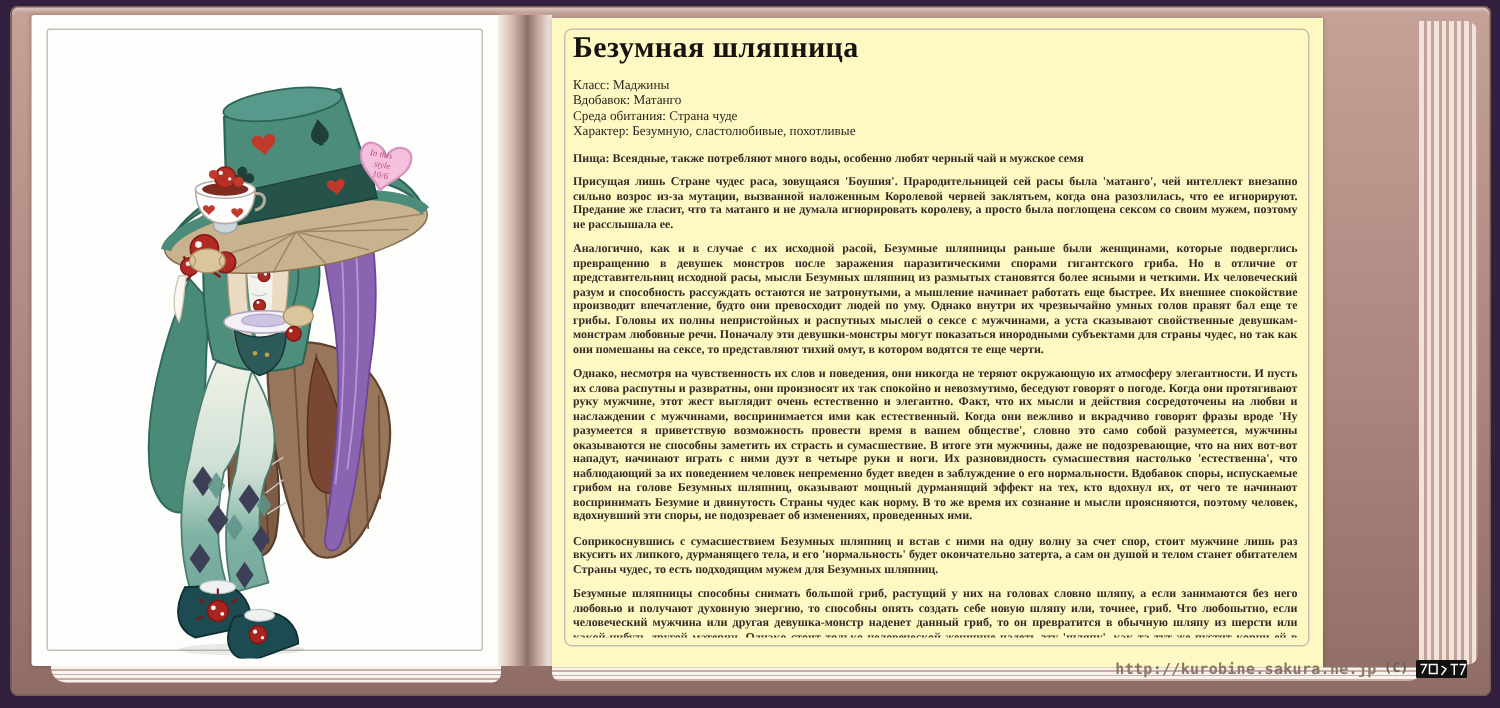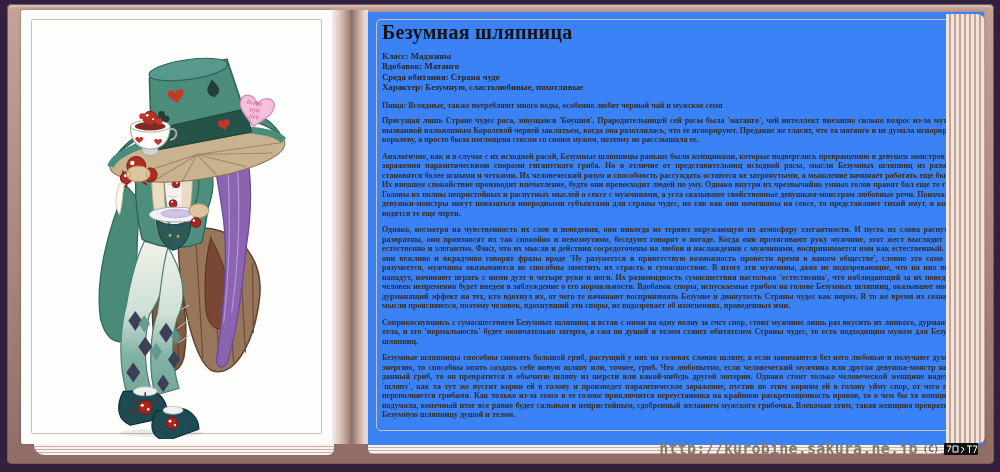--- a/index.html
+++ b/index.html
@@ -21,22 +21,22 @@
   }
   .page-left .frame{
     position:absolute;left:10px;top:9px;right:10px;bottom:10px;
     border:1px solid #c7c1b5;border-radius:2px;
   }
   .gutter{
     position:absolute;left:332px;top:10px;width:36px;height:434px;
     background:linear-gradient(90deg,#f6eee9 0%,#dcc4ba 22%,#a9897f 46%,#8d6f67 54%,#cfb3aa 78%,#f6eee9 100%);
   }
   .page-right{
-    position:absolute;left:368px;top:12px;width:616px;height:433px;
-    background:#3b82f6;
+    position:absolute;left:368px;top:12px;width:514px;height:433px;
+    background:#fef9c3;
     box-shadow:0 0 3px rgba(60,30,30,.3);
   }
   .page-right .frame{
     position:absolute;left:8px;top:7px;right:9px;bottom:14px;
     border:1px solid #c7c1b5;border-radius:5px;
   }
   .page-edges-right{
     position:absolute;left:946px;top:14px;width:39px;height:429px;
     background:repeating-linear-gradient(90deg,#f1e2da 0 3px,#c2a399 3px 5px);
     border-radius:0 8px 6px 0;
@@ -53,35 +53,35 @@
   }
   .content{
     position:absolute;left:14px;top:9px;right:17px;bottom:20px;
     overflow:hidden;color:#27221d;
   }
   .title{
     font-size:20px;font-weight:bold;letter-spacing:.3px;
     margin:0 0 7px 0;color:#161310;
   }
   .meta-line{
-    font-size:8.8px;font-weight:bold;line-height:10.4px;color:#2a241f;
+    font-size:8.8px;font-weight:normal;line-height:10.4px;color:#2a241f;
   }
   .bodytext{margin-top:8px;}
   .bodytext p{
     font-size:8px;line-height:9.5px;text-align:justify;
     margin:0 0 7px 0;font-weight:bold;color:#332c26;
   }
   .bodytext p.nogap{margin-bottom:6px;}
   .footer{
     position:absolute;top:440px;left:368px;width:610px;
     display:flex;justify-content:flex-end;align-items:center;gap:5px;
     font-family:"Liberation Sans", sans-serif;
   }
   .footer .url{
-    font-size:15px;font-weight:bold;color:#8a7767;letter-spacing:.2px;
+    font-size:10px;font-weight:bold;color:#8a7767;letter-spacing:.2px;
     font-family:"DejaVu Sans Mono", monospace;
   }
   .footer .cop{
     font-size:9px;font-weight:bold;color:#6e6256;
     font-family:"DejaVu Sans Mono", monospace;
   }
   .illu{position:absolute;left:6px;top:5px;}
 </style>
 </head>
 <body>

